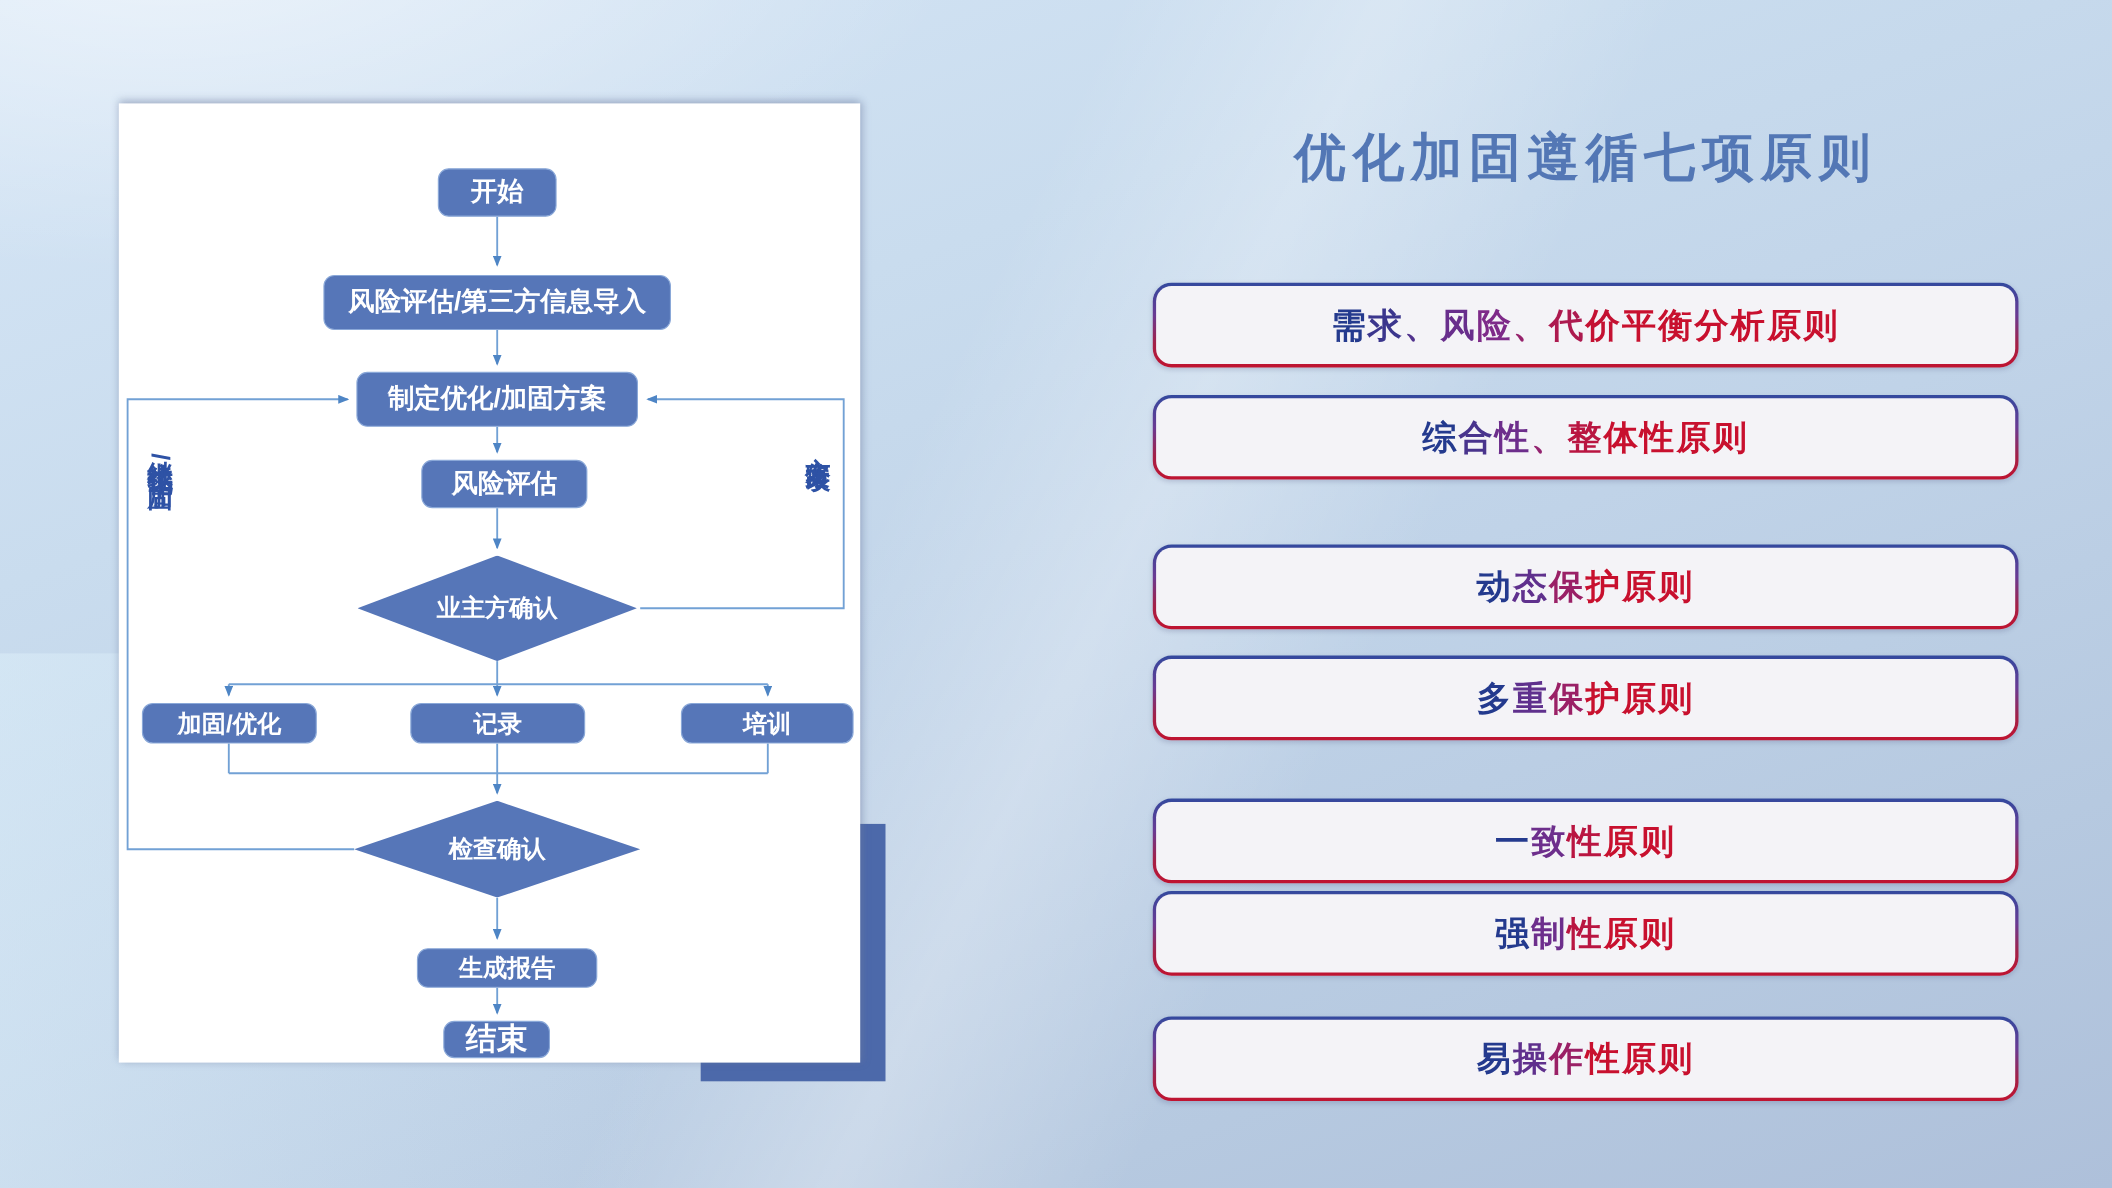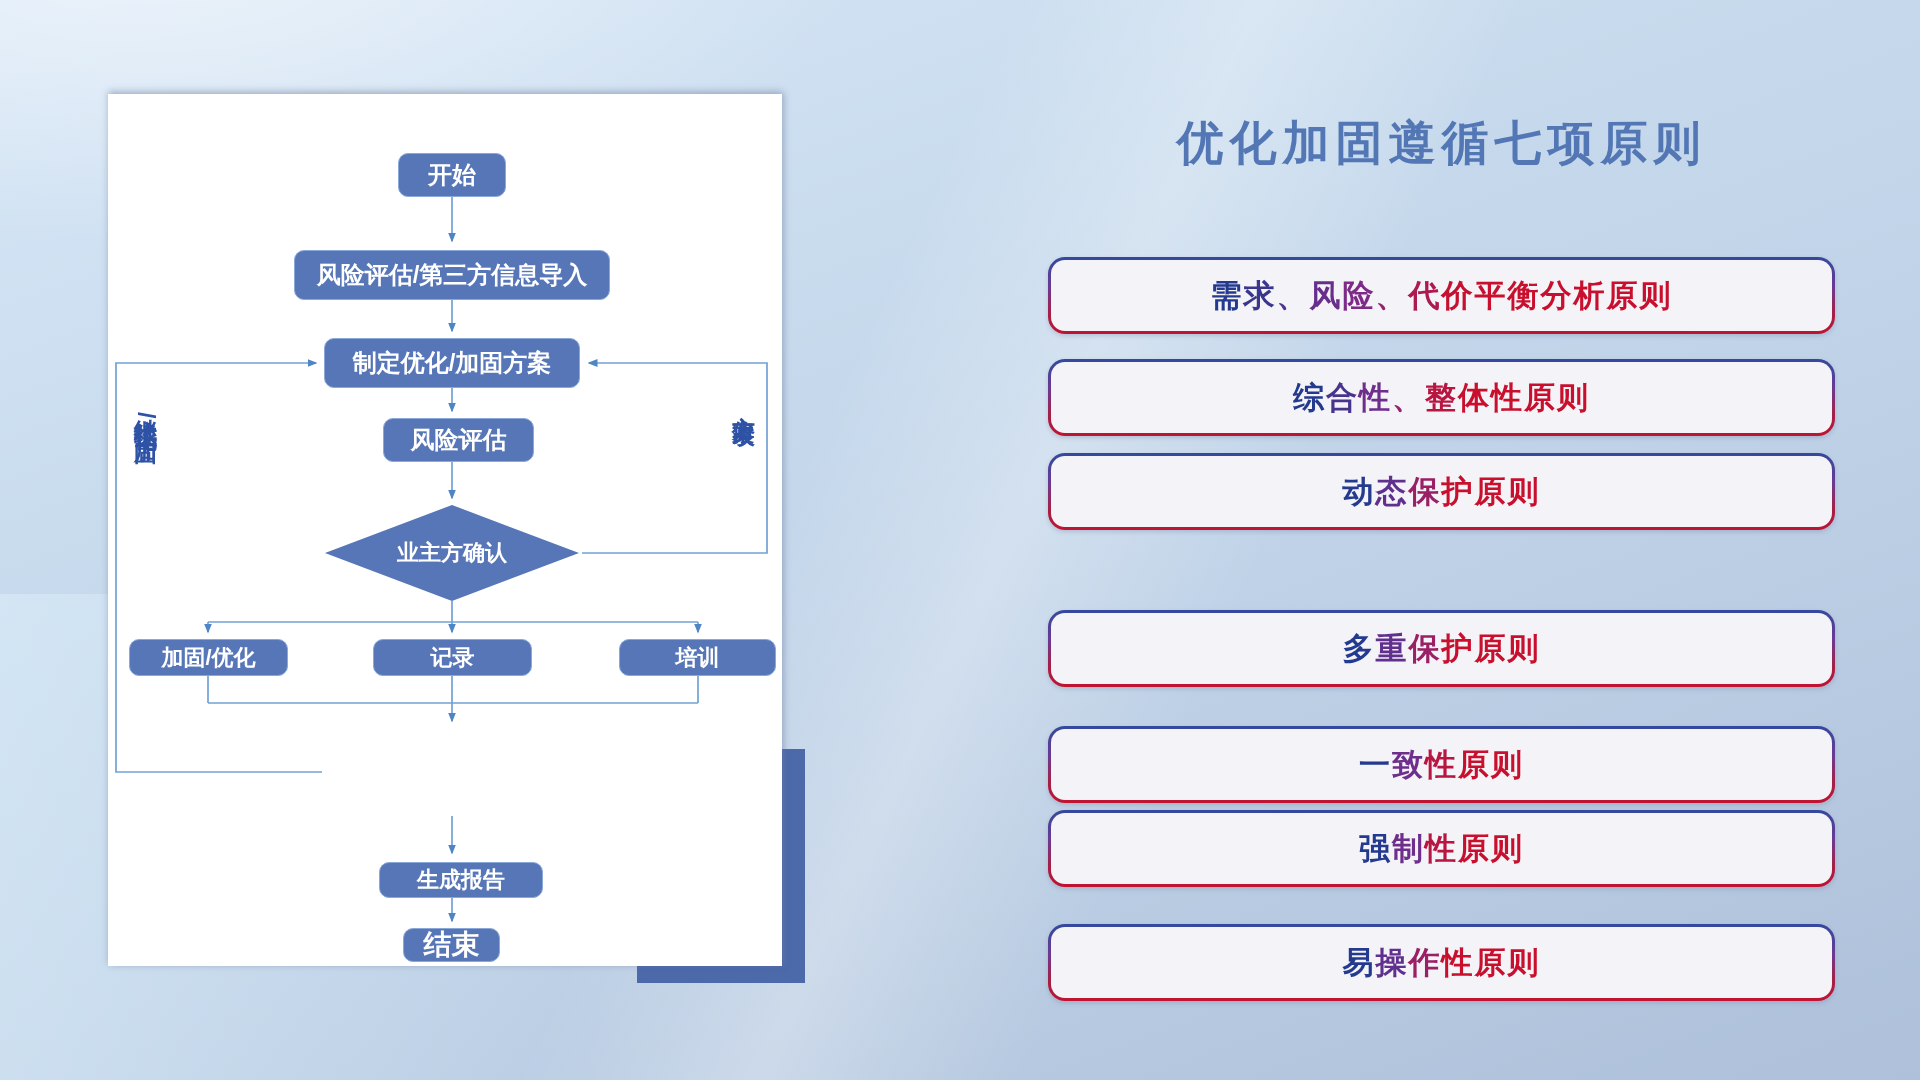--- a/index.html
+++ b/index.html
@@ -83,20 +83,21 @@
     <div class="node" style="left:275px;top:324px;width:151px;height:44px;font-size:24px">风险评估</div>
 
     <div class="diamond" style="left:217px;top:411px;width:254px;height:96px;font-size:22px">业主方确认</div>
 
     <div class="node" style="left:21px;top:545px;width:159px;height:37px;font-size:22px">加固/优化</div>
 
     <div class="node" style="left:265px;top:545px;width:159px;height:37px;font-size:22px">记录</div>
 
     <div class="node" style="left:511px;top:545px;width:157px;height:37px;font-size:22px">培训</div>
 
+    <div class="diamond" style="left:214px;top:634px;width:260px;height:88px;font-size:22px">检查确认</div>
 
     <div class="node" style="left:271px;top:768px;width:164px;height:36px;font-size:22px">生成报告</div>
 
     <div class="node" style="left:295px;top:834px;width:97px;height:34px;font-size:28px">结束</div>
 
     <div class="vlabel" style="left:26px;top:306px;height:160px;">继续优化/加固</div>
 
     <div class="vlabel" style="left:624px;top:303px;height:110px;">方案修改</div>
   </div>
 
@@ -106,26 +107,26 @@
     <div class="pbox" style="top:257px">
       <div class="pbox-inner">
           <span class="ptext"><span style="color: rgb(36, 58, 142);">需</span><span style="color: rgb(59, 54, 141);">求</span><span style="color: rgb(81, 50, 141);">、</span><span style="color: rgb(104, 46, 140);">风</span><span style="color: rgb(126, 42, 137);">险</span><span style="color: rgb(150, 34, 108);">、</span><span style="color: rgb(173, 26, 79);">代</span><span style="color: rgb(196, 17, 50);">价</span><span style="color: rgb(200, 16, 46);">平</span><span style="color: rgb(200, 16, 46);">衡</span><span style="color: rgb(200, 16, 46);">分</span><span style="color: rgb(200, 16, 46);">析</span><span style="color: rgb(200, 16, 46);">原</span><span style="color: rgb(200, 16, 46);">则</span></span>
         </div>
     </div>
     <div class="pbox" style="top:359px">
       <div class="pbox-inner">
           <span class="ptext"><span style="color: rgb(36, 58, 142);">综</span><span style="color: rgb(73, 52, 141);">合</span><span style="color: rgb(109, 46, 140);">性</span><span style="color: rgb(147, 35, 112);">、</span><span style="color: rgb(185, 21, 65);">整</span><span style="color: rgb(200, 16, 46);">体</span><span style="color: rgb(200, 16, 46);">性</span><span style="color: rgb(200, 16, 46);">原</span><span style="color: rgb(200, 16, 46);">则</span></span>
         </div>
     </div>
-    <div class="pbox" style="top:453px">
+    <div class="pbox" style="top:495px">
       <div class="pbox-inner">
           <span class="ptext"><span style="color: rgb(36, 58, 142);">动</span><span style="color: rgb(95, 48, 141);">态</span><span style="color: rgb(154, 32, 102);">保</span><span style="color: rgb(200, 16, 46);">护</span><span style="color: rgb(200, 16, 46);">原</span><span style="color: rgb(200, 16, 46);">则</span></span>
         </div>
     </div>
-    <div class="pbox" style="top:610px">
+    <div class="pbox" style="top:596px">
       <div class="pbox-inner">
           <span class="ptext"><span style="color: rgb(36, 58, 142);">多</span><span style="color: rgb(95, 48, 141);">重</span><span style="color: rgb(154, 32, 102);">保</span><span style="color: rgb(200, 16, 46);">护</span><span style="color: rgb(200, 16, 46);">原</span><span style="color: rgb(200, 16, 46);">则</span></span>
         </div>
     </div>
     <div class="pbox" style="top:726px">
       <div class="pbox-inner">
           <span class="ptext"><span style="color: rgb(36, 58, 142);">一</span><span style="color: rgb(109, 46, 140);">致</span><span style="color: rgb(185, 21, 65);">性</span><span style="color: rgb(200, 16, 46);">原</span><span style="color: rgb(200, 16, 46);">则</span></span>
         </div>
     </div>
     <div class="pbox" style="top:810px">

